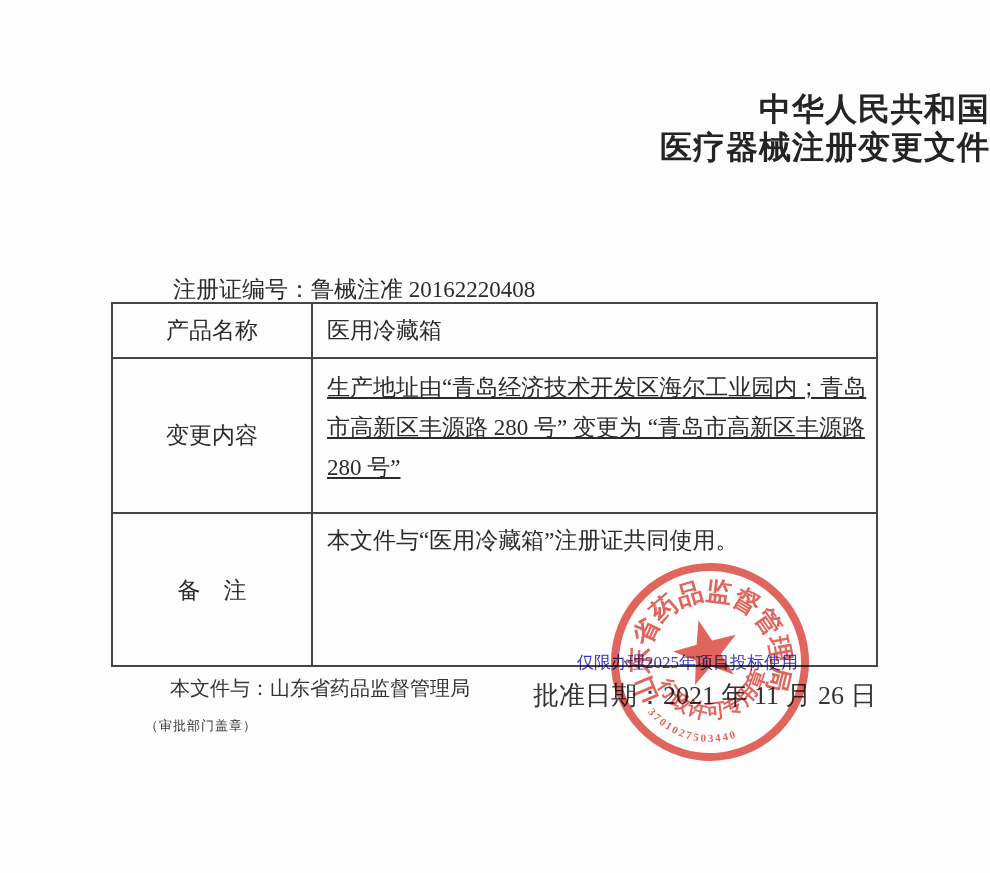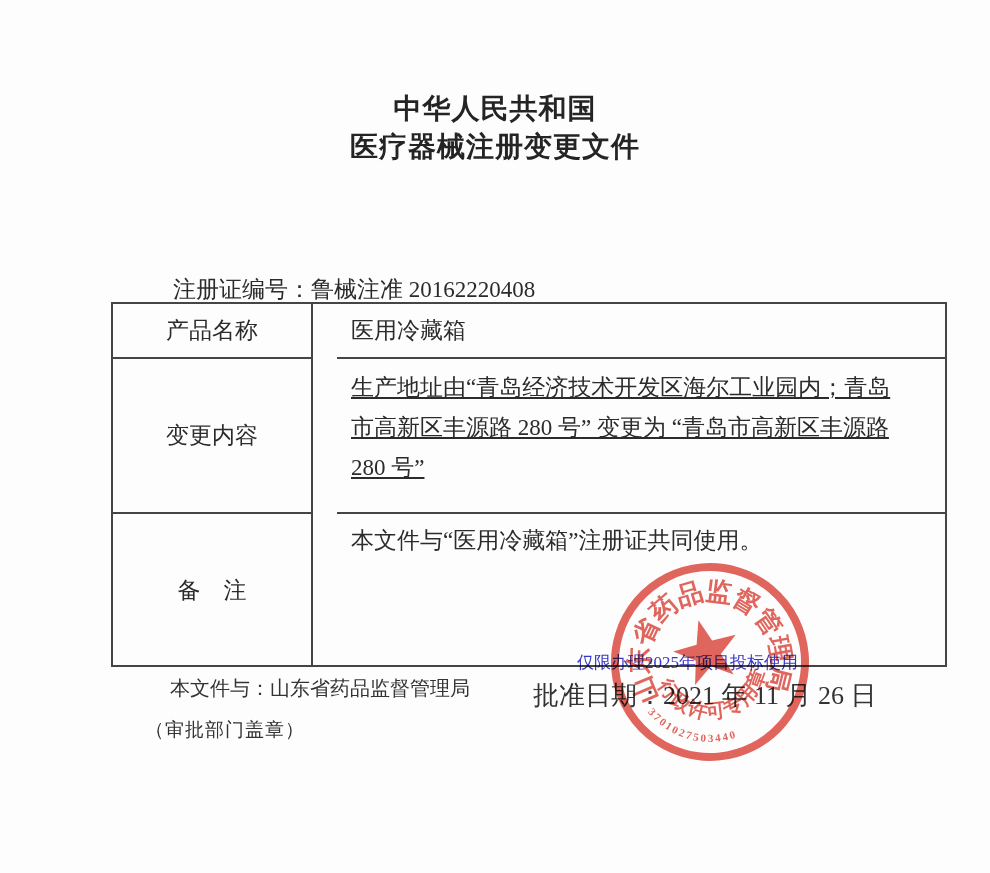--- a/index.html
+++ b/index.html
@@ -8,73 +8,73 @@
     width: 990px;
     height: 873px;
     background: #fdfdfd;
     font-family: "Liberation Serif", "DejaVu Serif", serif;
     color: #2d2d2d;
     overflow: hidden;
   }
   .title {
     position: absolute;
     top: 90px; left: 0; width: 100%;
-    text-align: center;
-    font-size: 28px;
+    text-align: right;
+    font-size: 32px;
     font-weight: 600;
     line-height: 38px;
     color: #242424;
     letter-spacing: 1px;
   }
   .regline {
     position: absolute;
     left: 173px; top: 274px;
     font-size: 23px;
     color: #2b2b2b;
   }
   .doc-table {
     position: absolute;
     left: 111px; top: 302px;
-    width: 836px; height: 365px;
+    width: 767px; height: 365px;
     box-sizing: border-box;
     border: 2px solid #454545;
     display: grid;
     grid-template-columns: 200px 1fr;
     grid-template-rows: 53px 155px 155px;
   }
   .cell {
     box-sizing: border-box;
     font-size: 23px;
     color: #2b2b2b;
   }
   .cell.label {
     border-right: 2px solid #454545;
     display: flex;
     align-items: center;
     justify-content: center;
   }
-  .cell.value { padding-left: 14px; padding-right: 3px; margin-left: 24px; }
+  .cell.value { padding-left: 14px; padding-right: 3px; }
   .row2 { border-top: 2px solid #454545; }
   .row3 { border-top: 2px solid #454545; }
   .cell.value.row1 { display: flex; align-items: center; }
   .cell.value.row2 { padding-top: 9px; }
   .cell.value.row2 p { margin: 0; line-height: 40px; text-decoration: underline; }
   .cell.value.row3 { padding-top: 5px; }
   .cell.value.row3 p { margin: 0; line-height: 44px; }
   .footer-dept {
     position: absolute; left: 170px; top: 675px;
     font-size: 20px; color: #333333;
   }
   .footer-date {
     position: absolute; left: 533px; top: 678px;
     font-size: 26px; color: #333333;
   }
   .footer-sealnote {
     position: absolute; left: 145px; top: 717px;
-    font-size: 19px; color: #333333;
+    font-size: 13px; color: #333333;
     letter-spacing: 1px;
   }
   .seal {
     position: absolute;
     left: 588px; top: 540px;
     width: 244px; height: 244px;
     mix-blend-mode: multiply;
     opacity: 0.85;
     z-index: 2;
   }

